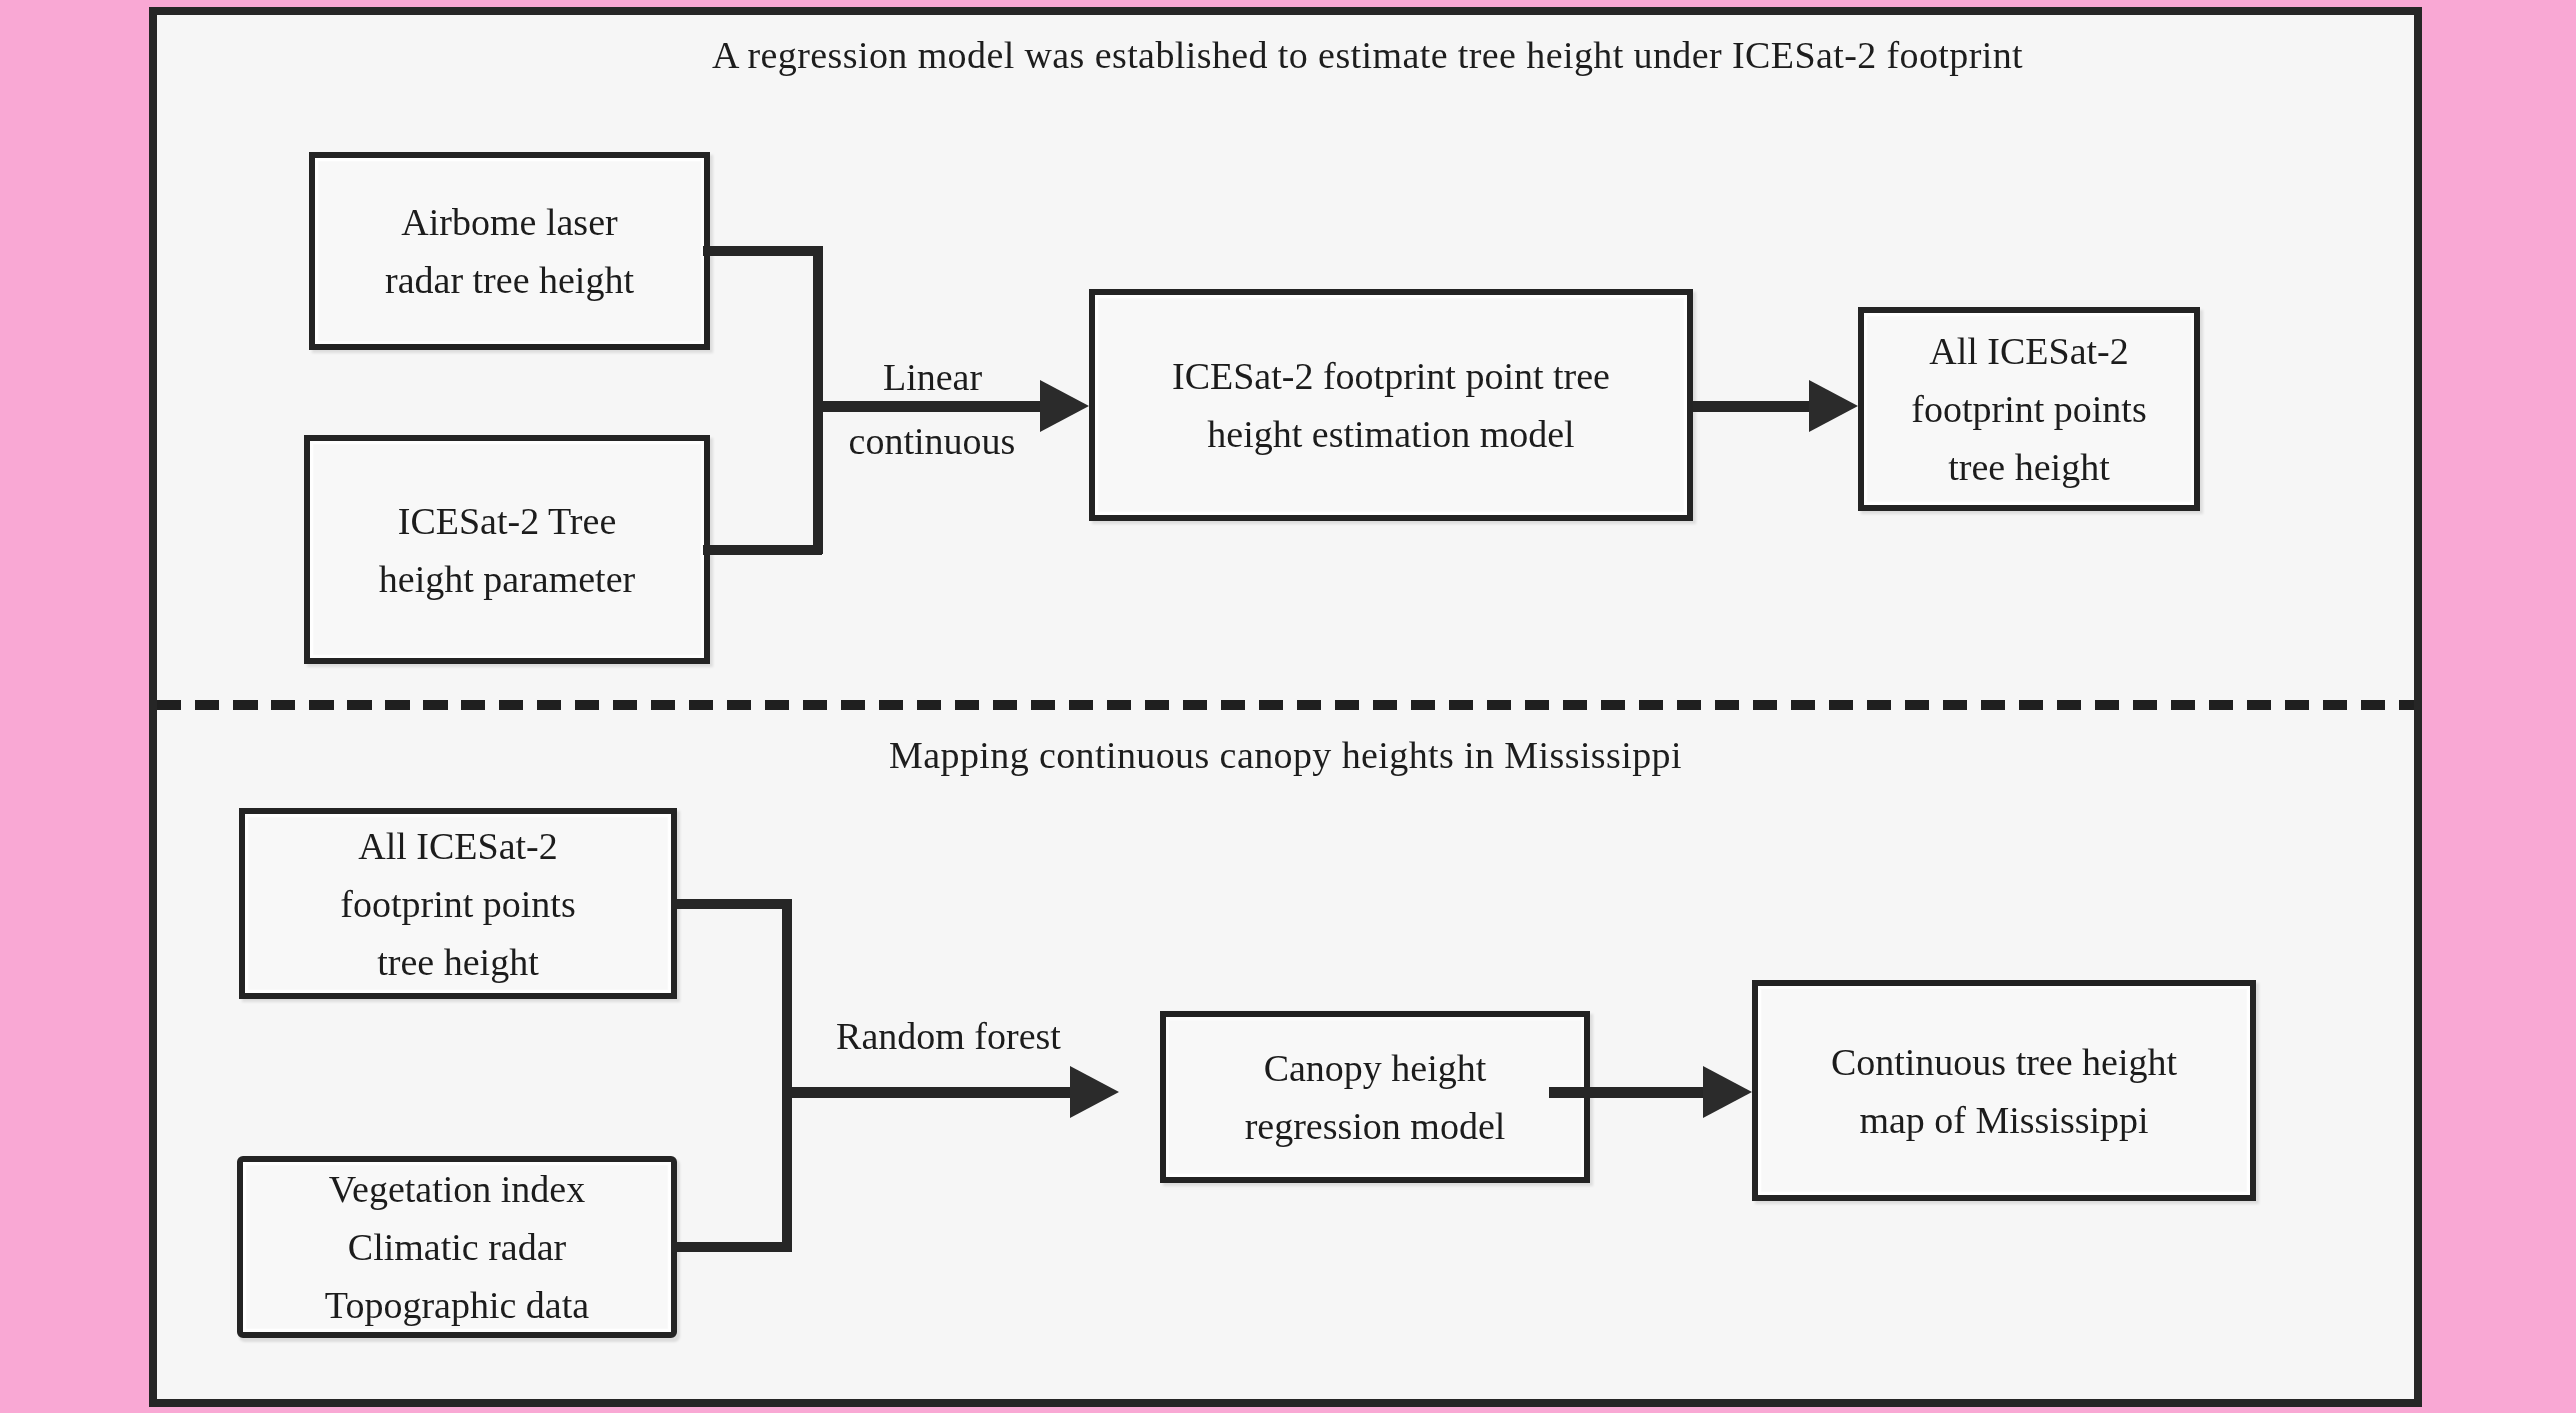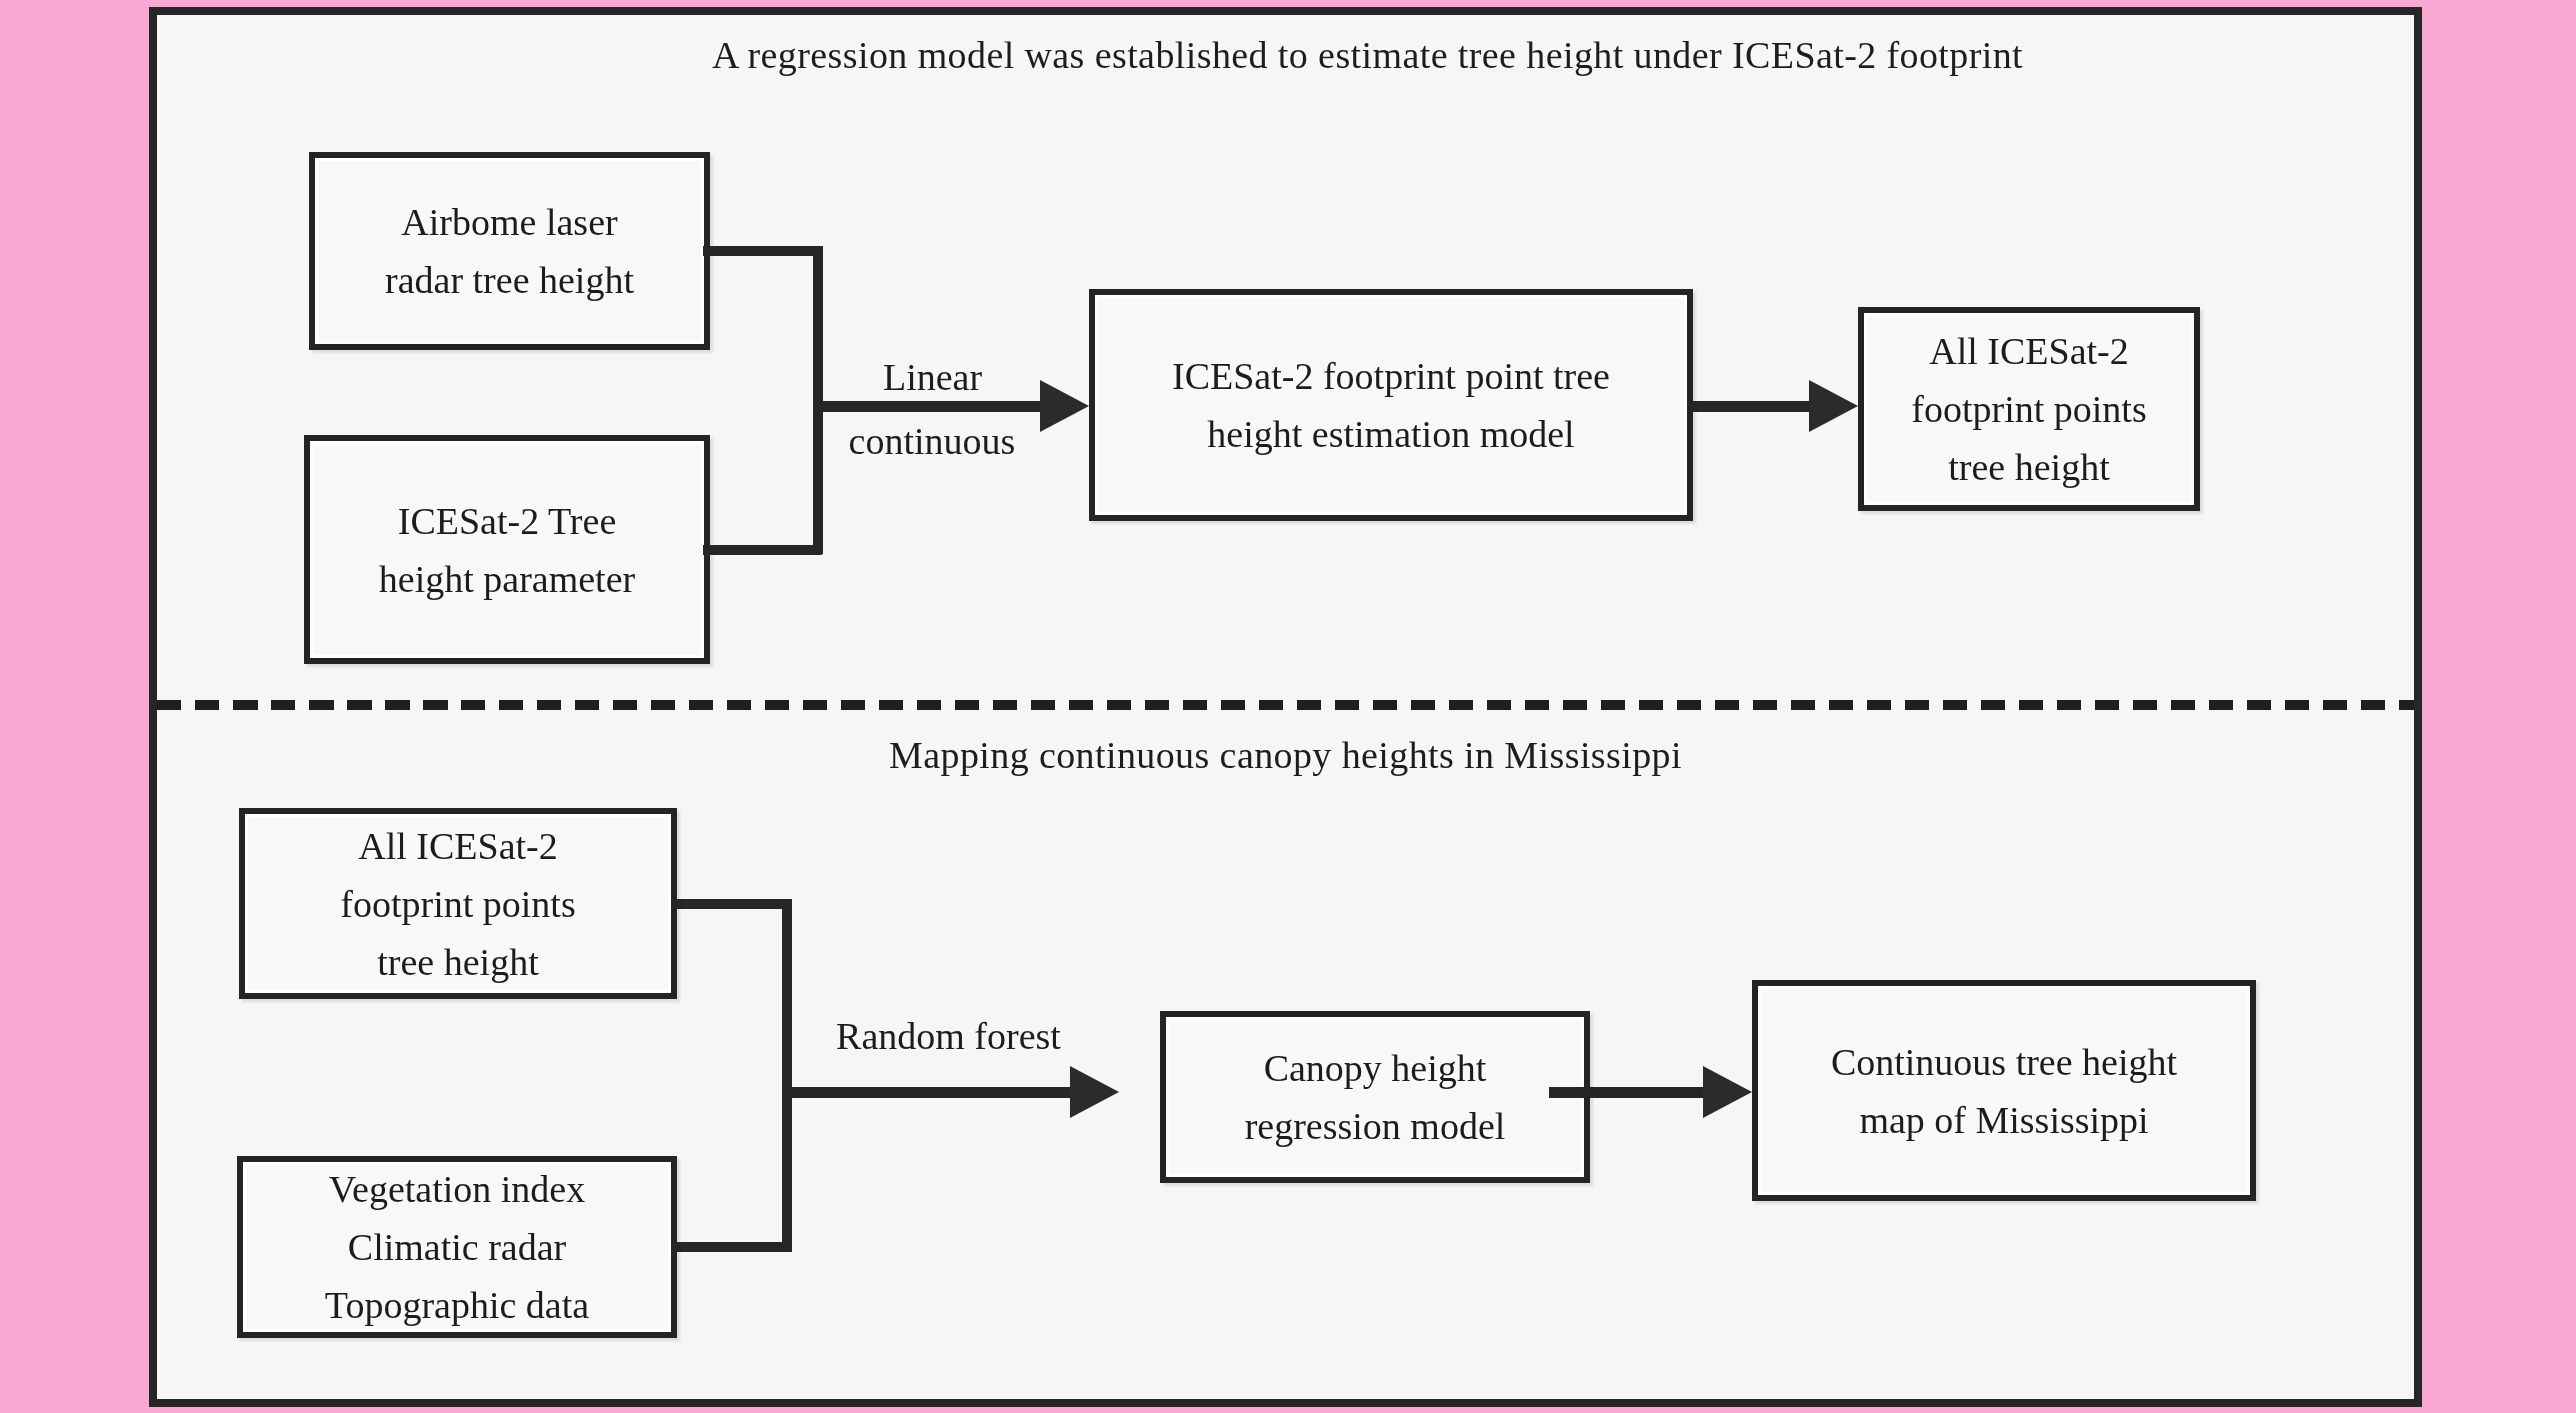--- a/index.html
+++ b/index.html
@@ -123,21 +123,21 @@
   <div class="divider"></div>
 
   <div class="section-title" style="left:149px; top:733px; width:2273px;">Mapping continuous canopy heights in Mississippi</div>
 
   <div class="node" style="left:239px; top:808px; width:438px; height:191px;">
     <div class="bline">All ICESat-2</div>
     <div class="bline">footprint points</div>
     <div class="bline">tree height</div>
   </div>
 
-  <div class="node" style="left:237px; top:1156px; width:440px; height:182px;">
+  <div class="node" style="left:237px; top:1156px; width:440px; height:182px;border-radius:6px;">
     <div class="bline">Vegetation index</div>
     <div class="bline">Climatic radar</div>
     <div class="bline">Topographic data</div>
   </div>
 
   <div class="conn" style="left:671px; top:899px; width:121px; height:9.8px;"></div>
   <div class="conn" style="left:671px; top:1242px; width:121px; height:9.8px;"></div>
   <div class="conn" style="left:782px; top:899px; width:9.8px; height:353px;"></div>
 
   <div class="conn" style="left:787px; top:1087px; width:283px; height:11.4px;"></div>

